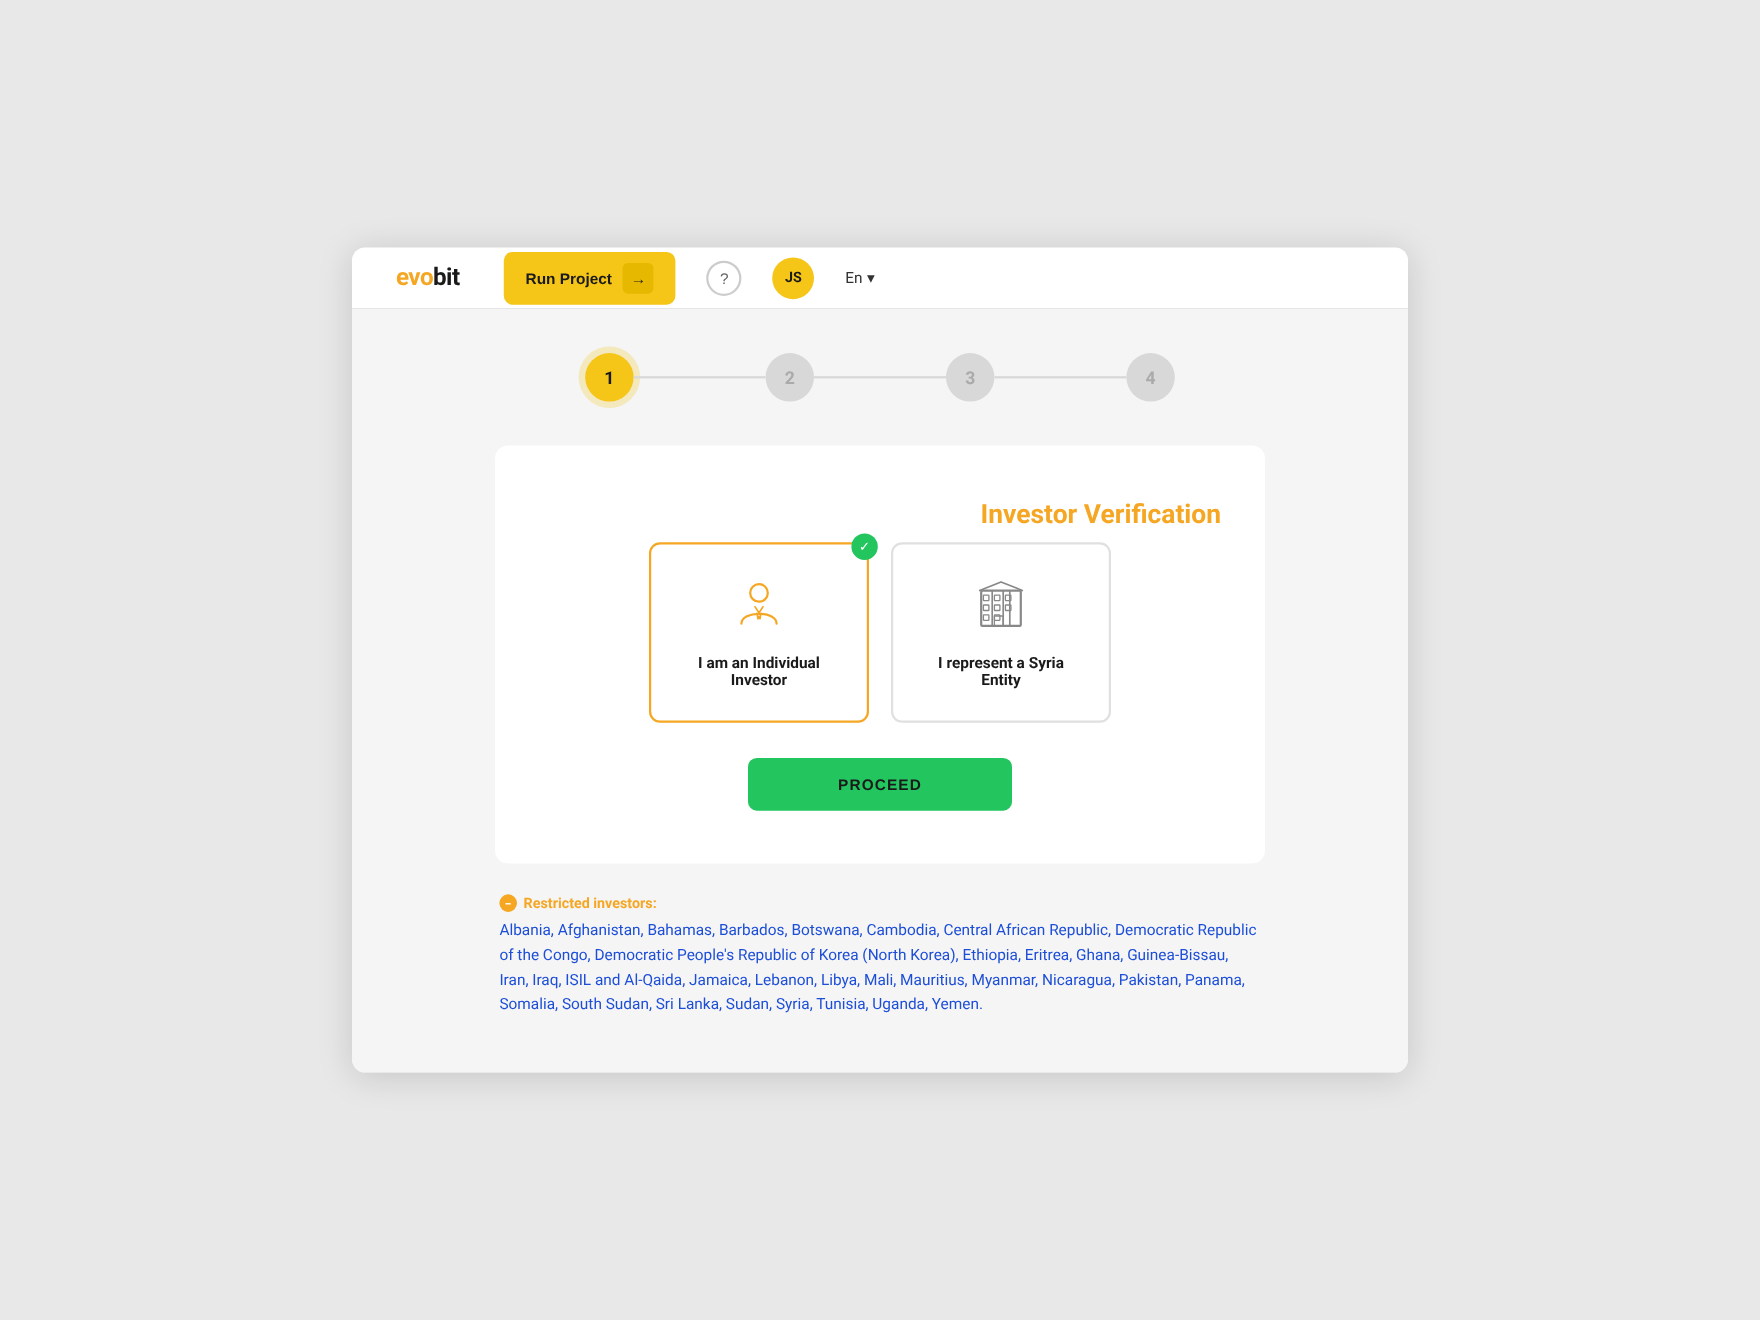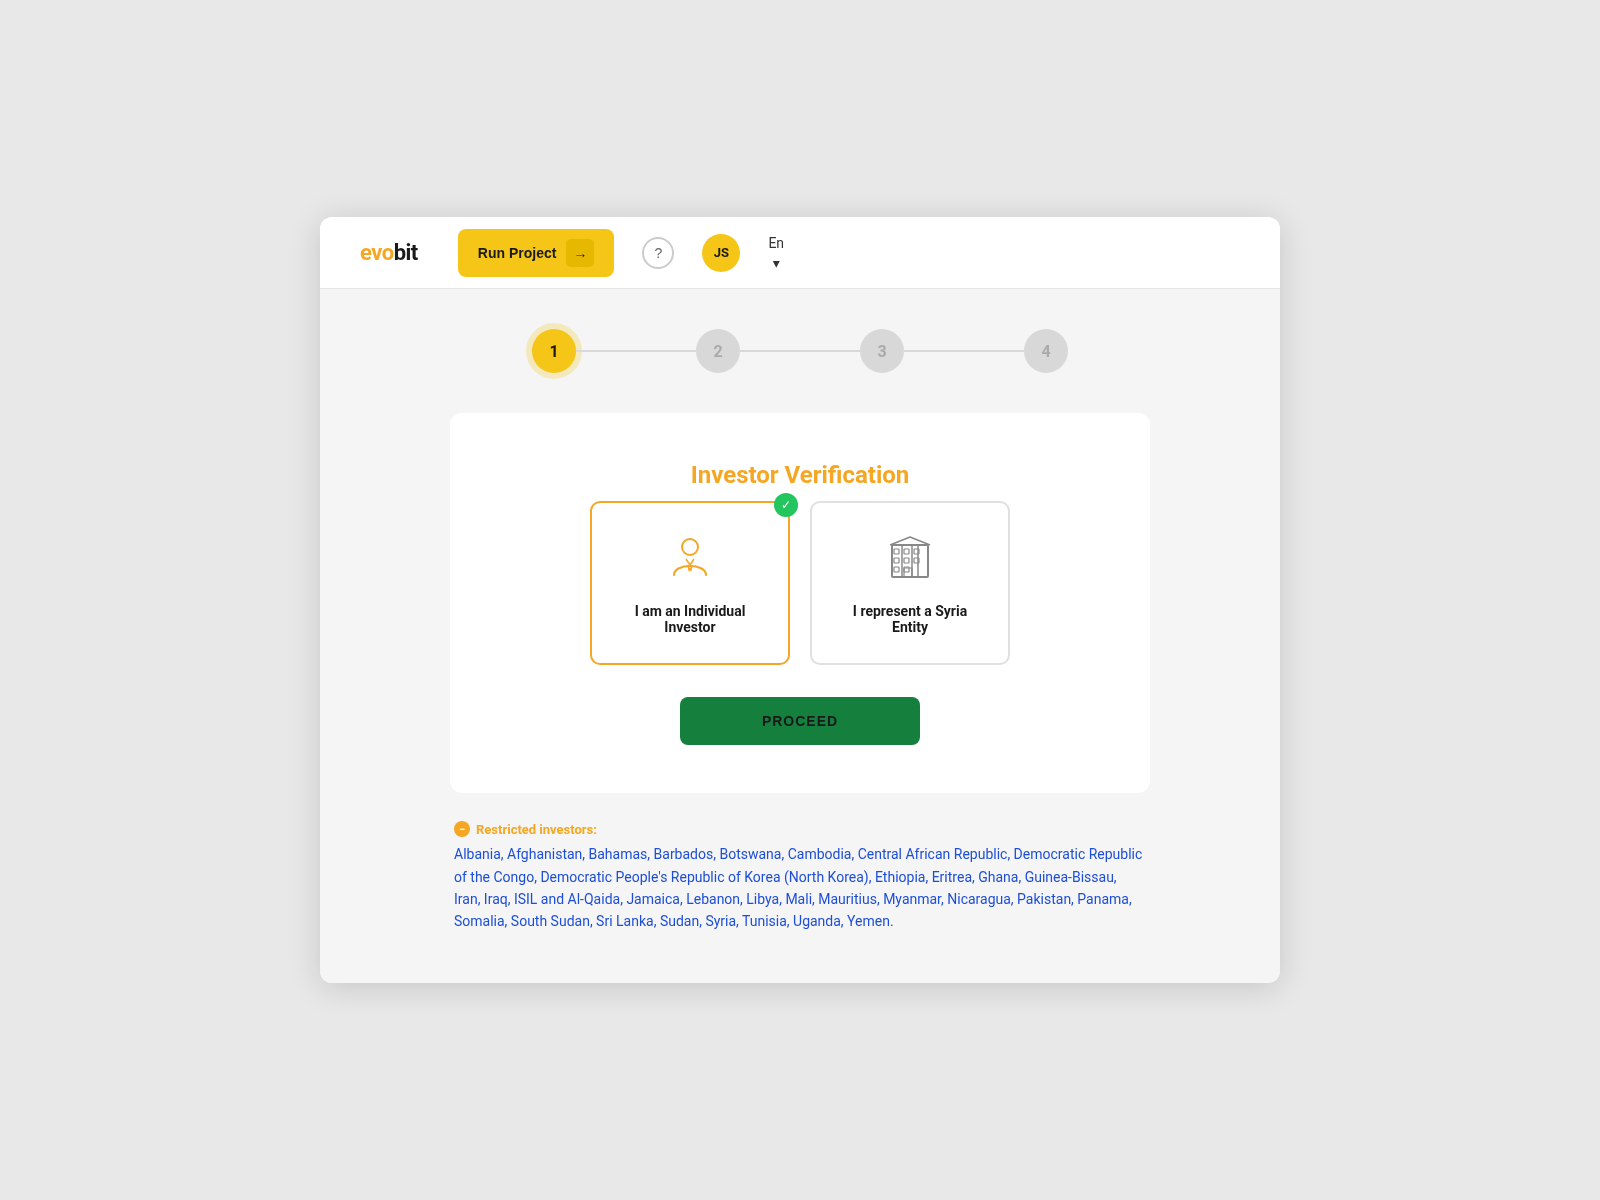--- a/index.html
+++ b/index.html
@@ -16,21 +16,21 @@
       border-radius: 12px;
       width: 960px;
       box-shadow: 0 4px 32px rgba(0,0,0,0.15);
       overflow: hidden;
     }
     
     .navbar {
       background: #fff;
       border-bottom: 1px solid #e5e5e5;
       padding: 0 40px;
-      height: 72px;
+      height: 56px;
       display: flex;
       align-items: center;
       gap: 0;
     }
     .logo {
       display: flex;
       align-items: center;
       margin-right: 40px;
       text-decoration: none;
     }
@@ -111,21 +111,20 @@
       color: #1a1a1a;
       cursor: pointer;
     }
     .lang-selector {
       font-size: 14px;
       color: #333;
       cursor: pointer;
       display: flex;
       align-items: center;
       gap: 4px;
-      flex-direction: column;
     }
     
     .main-content {
       padding: 40px 40px 50px;
       background: #f5f5f5;
     }
     
     .steps-container {
       display: flex;
       align-items: center;
@@ -158,21 +157,21 @@
     }
     
     .card {
       background: #fff;
       border-radius: 12px;
       padding: 48px 40px 48px;
       max-width: 700px;
       margin: 0 auto;
     }
     .page-title {
-      text-align: center;
+      text-align: right;
       font-size: 24px;
       font-weight: 700;
       color: #f5a623;
       margin-bottom: 12px;
     }
     .page-subtitle {
       text-align: center;
       font-size: 14px;
       color: #555;
       margin-bottom: 32px;
@@ -223,21 +222,21 @@
     
     .investor-icon {
       width: 56px;
       height: 56px;
     }
     
     .proceed-btn {
       display: block;
       width: 240px;
       margin: 0 auto;
-      background: #15803d;
+      background: #22c55e;
       border: none;
       border-radius: 8px;
       padding: 16px 0;
       font-size: 14px;
       font-weight: 800;
       color: #1a1a1a;
       letter-spacing: 1px;
       cursor: pointer;
       text-align: center;
     }

